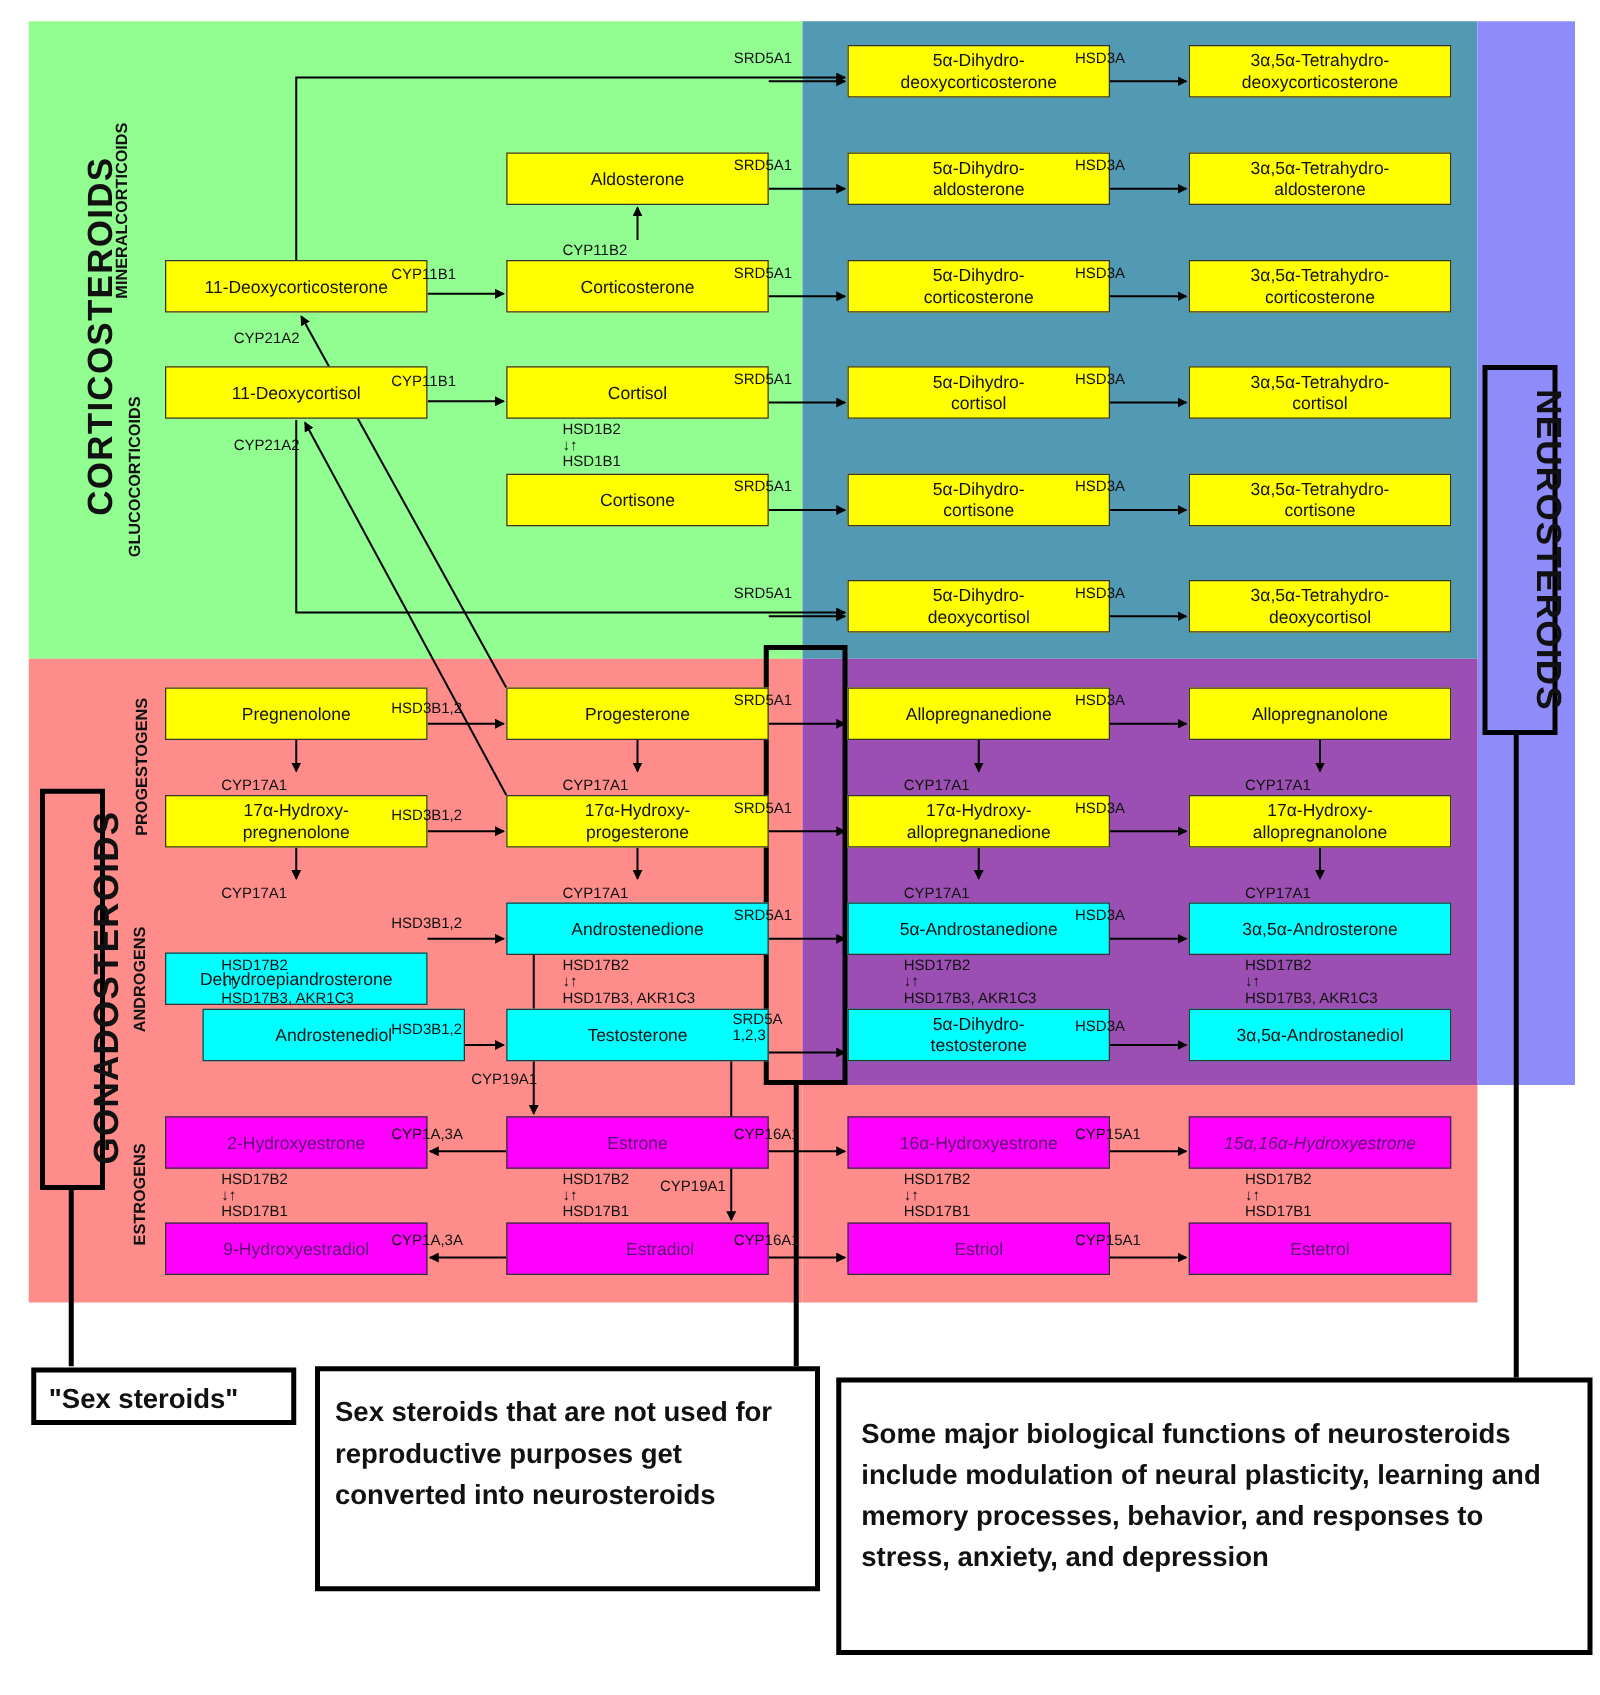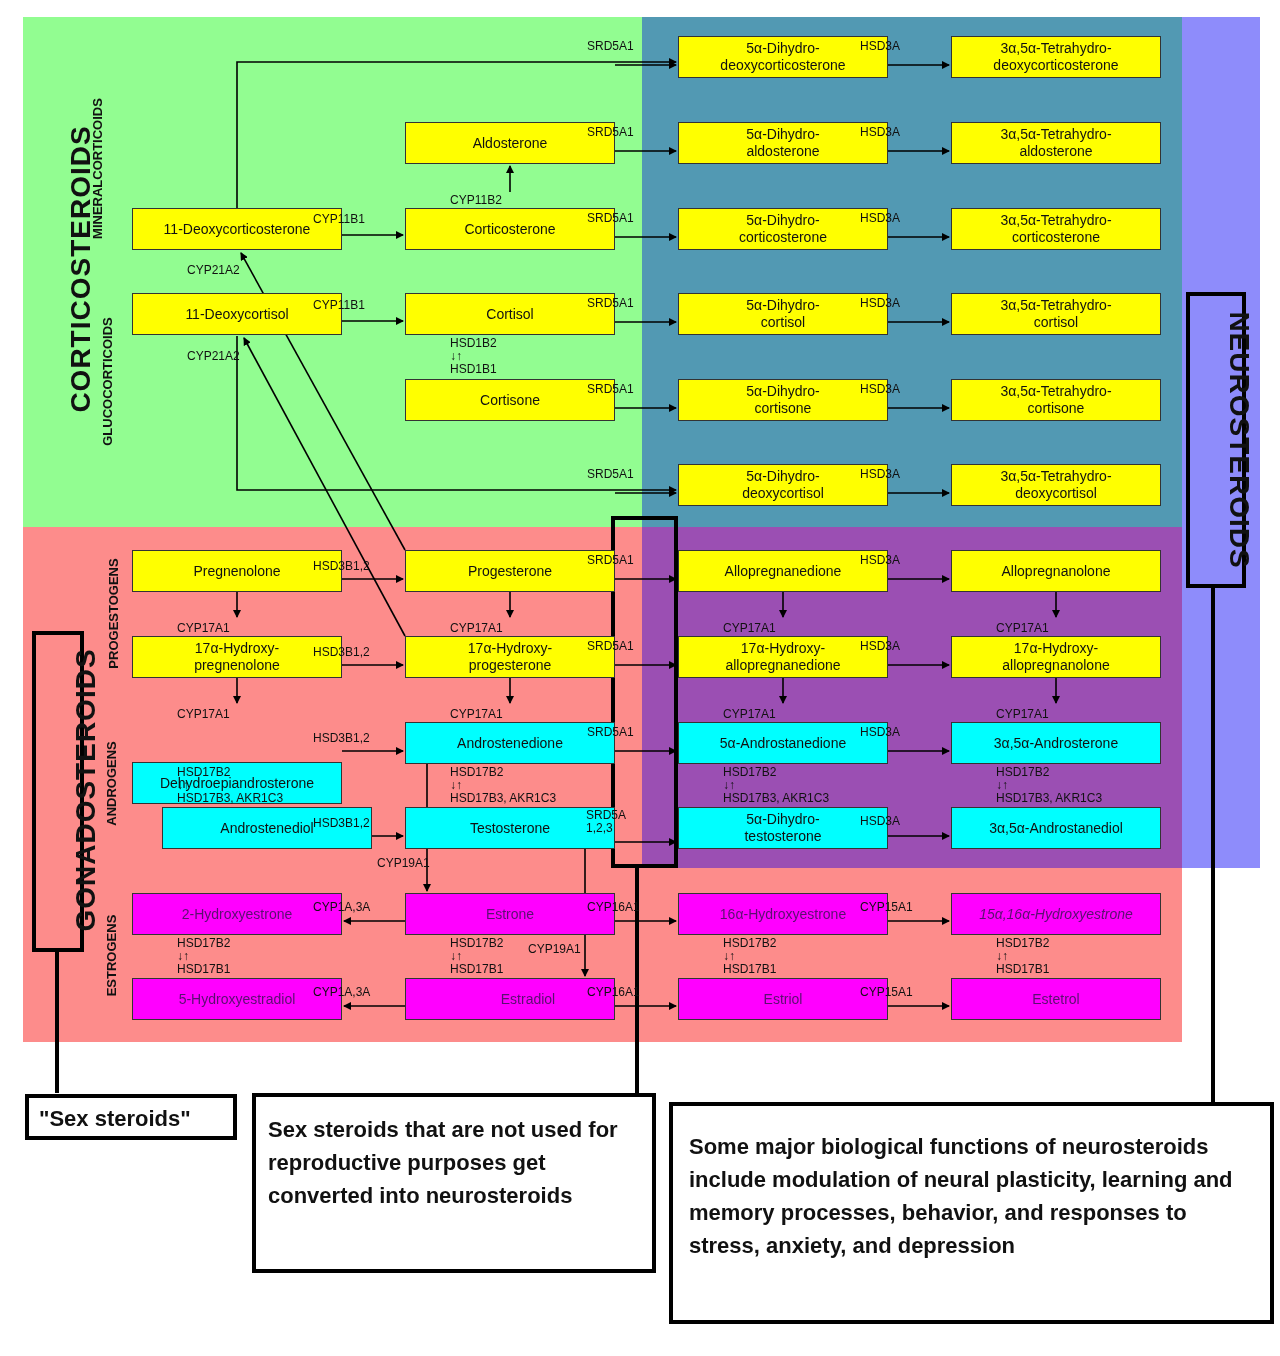--- a/index.html
+++ b/index.html
@@ -243,21 +243,21 @@
     <div class="box magenta" style="left: 405px; top: 893px;">
       <span style="white-space: pre-line;">Estrone</span>
     </div>
     <div class="box magenta" style="left: 678px; top: 893px;">
       <span style="white-space: pre-line;">16α-Hydroxyestrone</span>
     </div>
     <div class="box magenta" style="left: 951px; top: 893px; font-style: italic;">
       <span style="white-space: pre-line;">15α,16α-Hydroxyestrone</span>
     </div>
     <div class="box magenta" style="left: 132px; top: 978px;">
-      <span style="white-space: pre-line;">5-Hydroxyestradiol</span>
+      <span style="white-space: pre-line;">9-Hydroxyestradiol</span>
     </div>
     <div class="box magenta" style="left: 405px; top: 978px;">
       <span style="white-space: pre-line; padding-left: 36px;">Estradiol</span>
     </div>
     <div class="box magenta" style="left: 678px; top: 978px;">
       <span style="white-space: pre-line;">Estriol</span>
     </div>
     <div class="box magenta" style="left: 951px; top: 978px;">
       <span style="white-space: pre-line;">Estetrol</span>
     </div>

